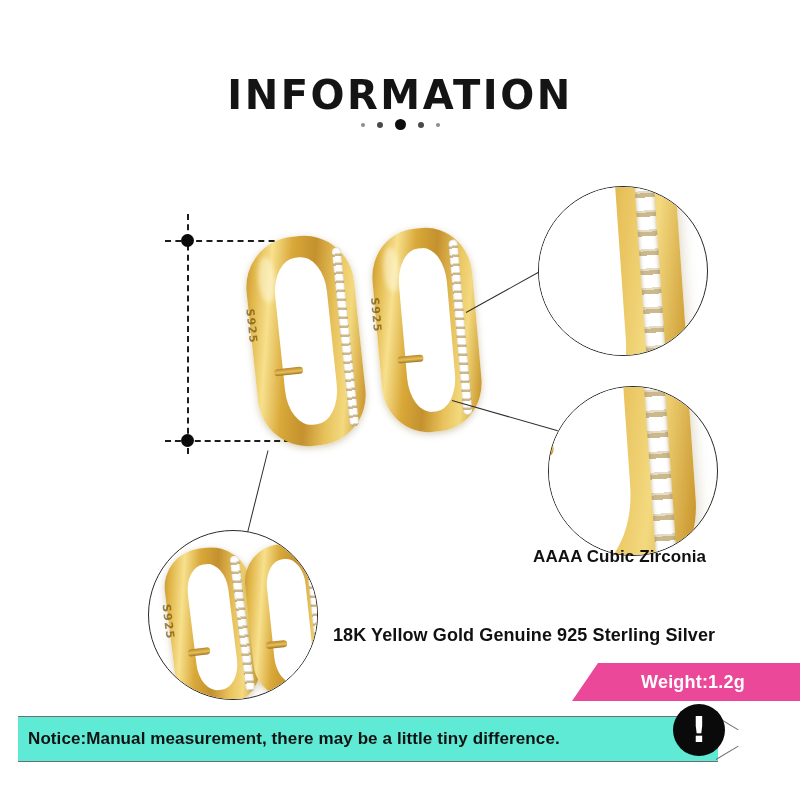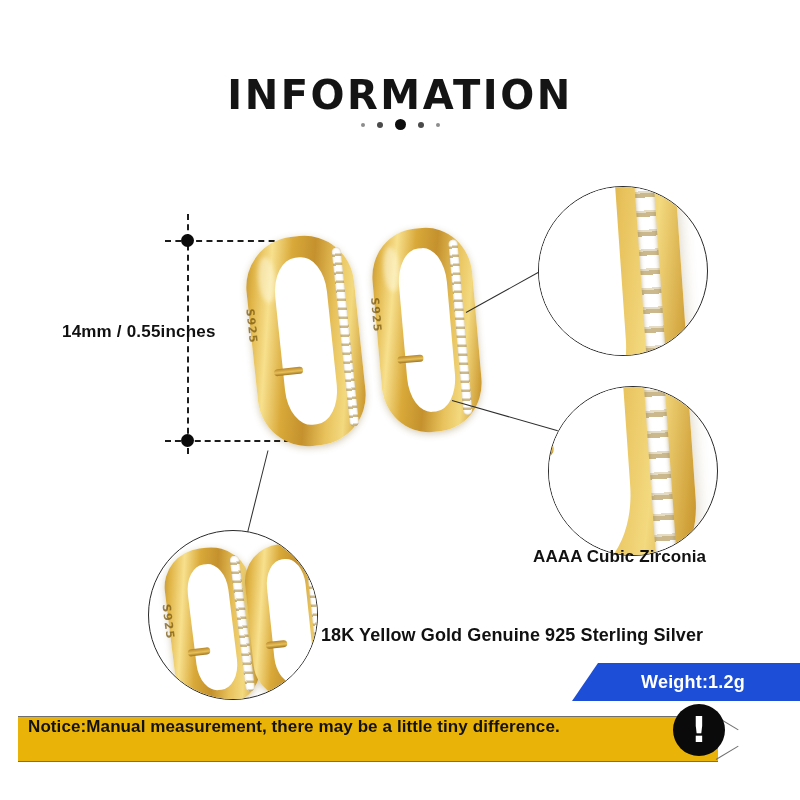--- a/index.html
+++ b/index.html
@@ -199,30 +199,30 @@
   .caption {
     position: absolute;
     font-size: 17px;
     font-weight: bold;
     color: #111111;
     white-space: nowrap;
     letter-spacing: .1px;
   }
   #caption-polish { left: 515px; top: 346px; }
   #caption-cz     { left: 533px; top: 547px; }
-  #caption-material { left: 321px; top: 625px; font-size: 18px; }
+  #caption-material { left: 333px; top: 625px; font-size: 18px; }
 
   
   .weight-banner {
     position: absolute;
     left: 572px;
     top: 663px;
     width: 228px;
     height: 38px;
-    background: #1d4ed8;
+    background: #ec4899;
     clip-path: polygon(26px 0, 100% 0, 100% 100%, 0 100%);
     display: flex;
     align-items: center;
     justify-content: center;
   }
   .weight-banner span {
     color: #ffffff;
     font-size: 18px;
     font-weight: bold;
     padding-left: 14px;
@@ -231,22 +231,23 @@
 
   
   .notice-bar {
     position: absolute;
     left: 18px;
     top: 716px;
     width: 700px;
     height: 44px;
     border-top: 1.4px solid #6f6f6f;
     border-bottom: 1.4px solid #6f6f6f;
-    background: #eab308;
+    background: #5eead4;
     display: flex;
+    align-items: center;
   }
   .notice-bar .txt {
     font-size: 17px;
     font-weight: bold;
     color: #121212;
     white-space: nowrap;
     padding-left: 10px;
     letter-spacing: .1px;
   }
   .notch {
@@ -291,21 +292,20 @@
     <i class="d3"></i>
     <i class="d4"></i>
     <i class="d5"></i>
   </div>
 
   <div class="meas-hline top"></div>
   <div class="meas-hline bottom"></div>
   <div class="meas-vline"></div>
   <div class="meas-dot top"></div>
   <div class="meas-dot bottom"></div>
-  <div class="meas-label">14mm / 0.55inches</div>
 
   <div class="photo">
     <div class="earring" id="earring-left">
       <div class="hole"></div>
       <div class="cz"></div>
       <div class="hinge"></div>
       <div class="glint"></div>
       <div class="stamp">S925</div>
     </div>
     <div class="earring" id="earring-right">

